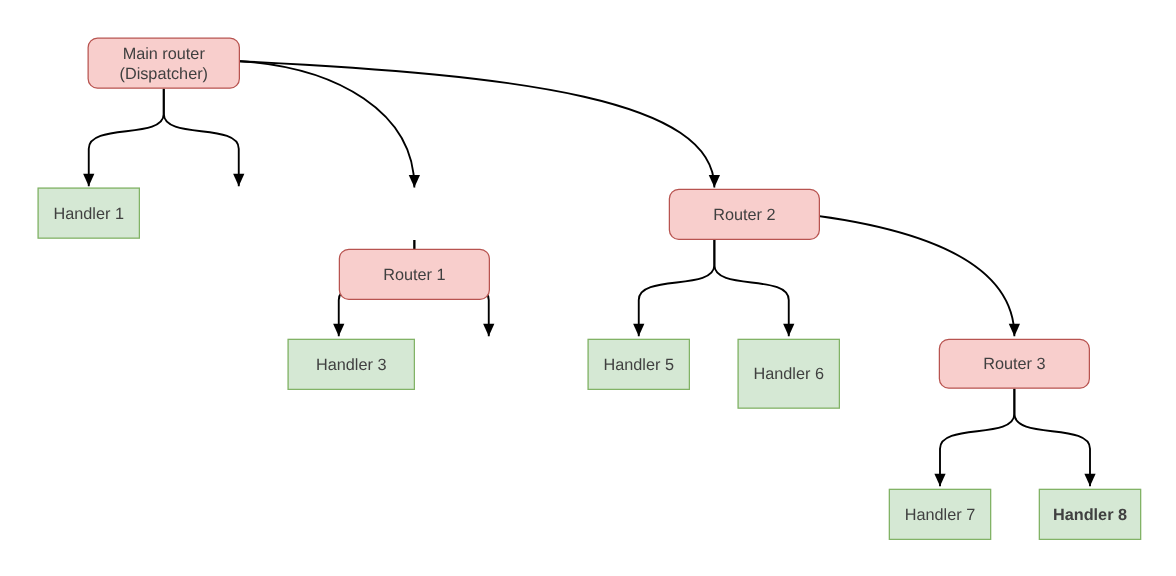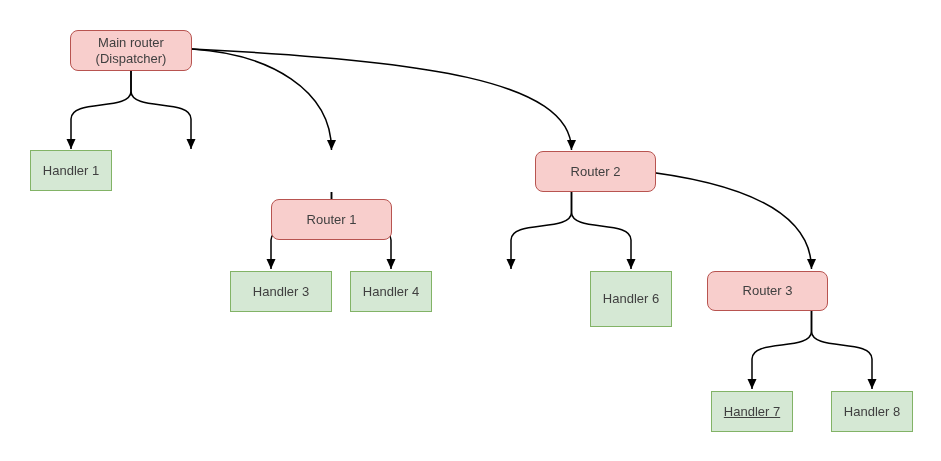--- a/index.html
+++ b/index.html
@@ -92,34 +92,34 @@
   </div>
 
   <div class="node router" style="left:535px; top:151px; width:121px; height:41px;">
     <span class="label">Router 2</span>
   </div>
 
   <div class="node handler" style="left:230px; top:271px; width:102px; height:41px;">
     <span class="label">Handler 3</span>
   </div>
 
-  <div class="node handler" style="left:350px; top:271px; width:82px; height:41px;">
-    <span class="label">Handler 4</span>
+
+  <div class="node handler" style="left:470px; top:271px; width:82px; height:41px;">
+    <span class="label">Handler 5</span>
   </div>
-
 
   <div class="node handler" style="left:590px; top:271px; width:82px; height:56px;">
     <span class="label">Handler 6</span>
   </div>
 
-  <div class="node router" style="left:707px; top:271px; width:121px; height:40px;">
+  <div class="node router" style="left:751px; top:271px; width:121px; height:40px;">
     <span class="label">Router 3</span>
   </div>
 
-  <div class="node handler" style="left:711px; top:391px; width:82px; height:41px;text-decoration:underline;">
+  <div class="node handler" style="left:711px; top:391px; width:82px; height:41px;">
     <span class="label">Handler 7</span>
   </div>
 
-  <div class="node handler" style="left:831px; top:391px; width:82px; height:41px;">
+  <div class="node handler" style="left:831px; top:391px; width:82px; height:41px;font-weight:bold;">
     <span class="label">Handler 8</span>
   </div>
 
 </div>
 
 </body></html>

